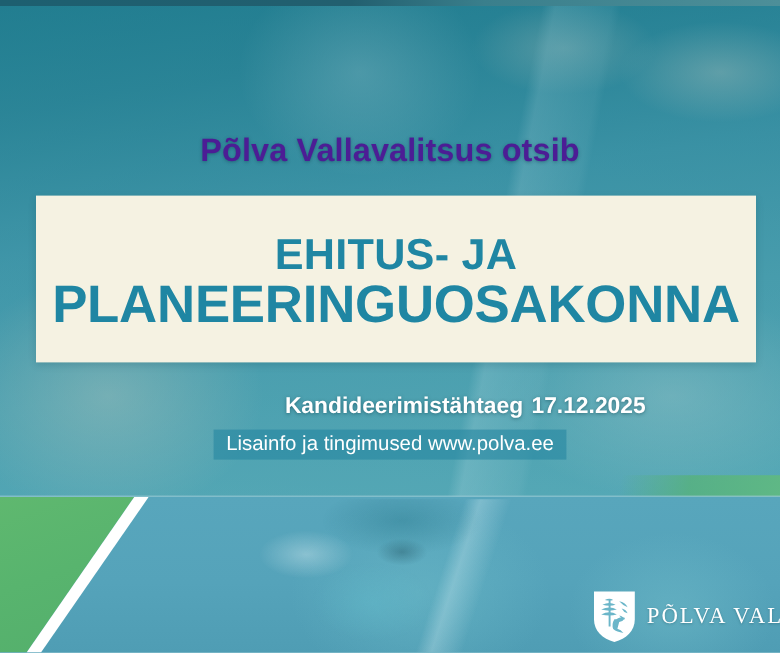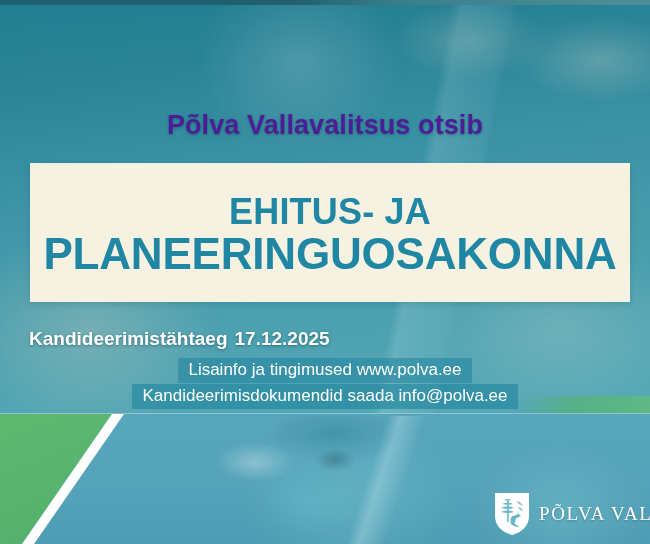--- a/index.html
+++ b/index.html
@@ -135,26 +135,25 @@
   .title-line.wide {
     font-size: 44px;
     letter-spacing: -0.2px;
   }
 
   
   .deadline {
     position: absolute;
     left: 0; top: 328px;
     width: 538px;
-    text-align: left;
+    text-align: right;
     font-size: 19px;
     font-weight: bold;
     color: #ffffff;
     text-shadow: 0 1px 3px rgba(10,60,72,0.5);
-    padding-left: 29px;
   }
   .deadline .gap { display: inline-block; width: 7px; }
 
   
   .info-wrap {
     position: absolute;
     left: 0; top: 358px;
     width: 650px;
     display: flex;
     flex-direction: column;
@@ -207,21 +206,20 @@
     <div class="title-line">EHITUS- JA</div>
     <div class="title-line wide">PLANEERINGUOSAKONNA</div>
   </div>
 
   <div class="deadline">
     <span>Kandideerimistähtaeg</span><span class="gap"></span><span>17.12.2025</span>
   </div>
 
   <div class="info-wrap">
     <span class="info-line">Lisainfo ja tingimused www.polva.ee</span>
-    <span class="info-line second">Kandideerimisdokumendid saada info@polva.ee</span>
   </div>
 
   <div class="divider-line"></div>
   <div class="lower-band">
     <div class="bird"></div>
     <div class="green-wedge"></div>
     <div class="white-stripe"></div>
   </div>
 
   <div class="logo">

